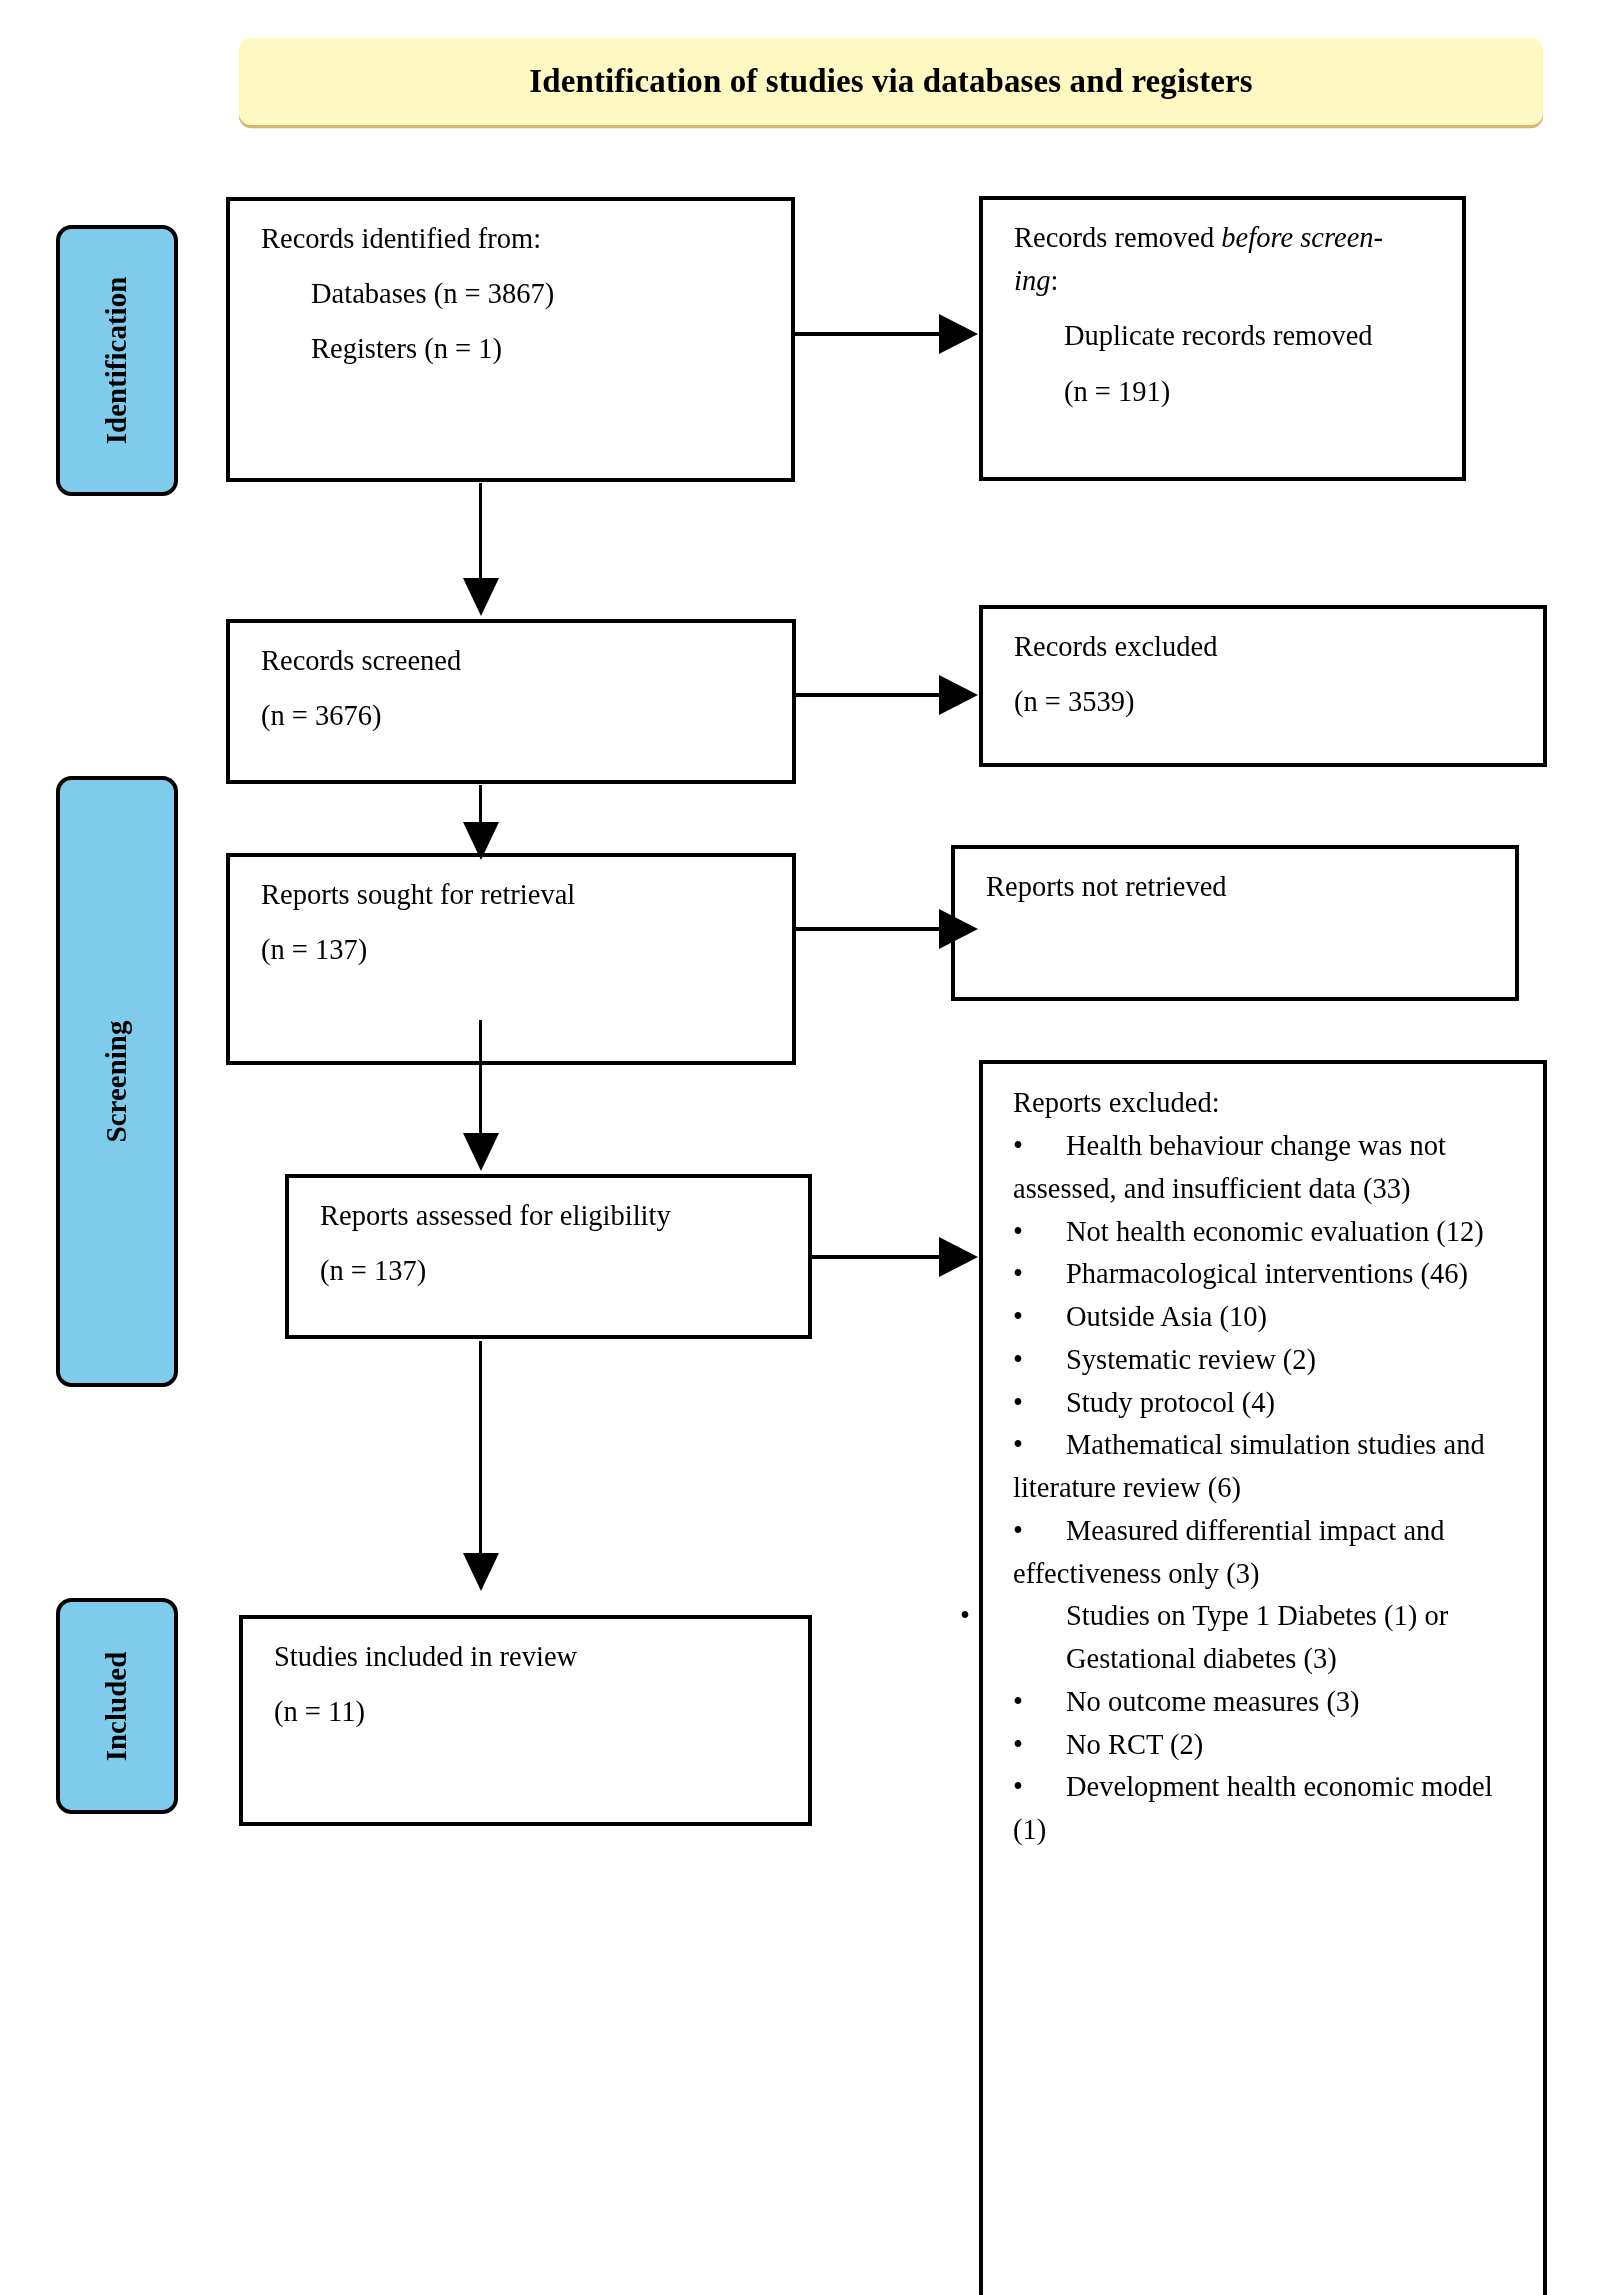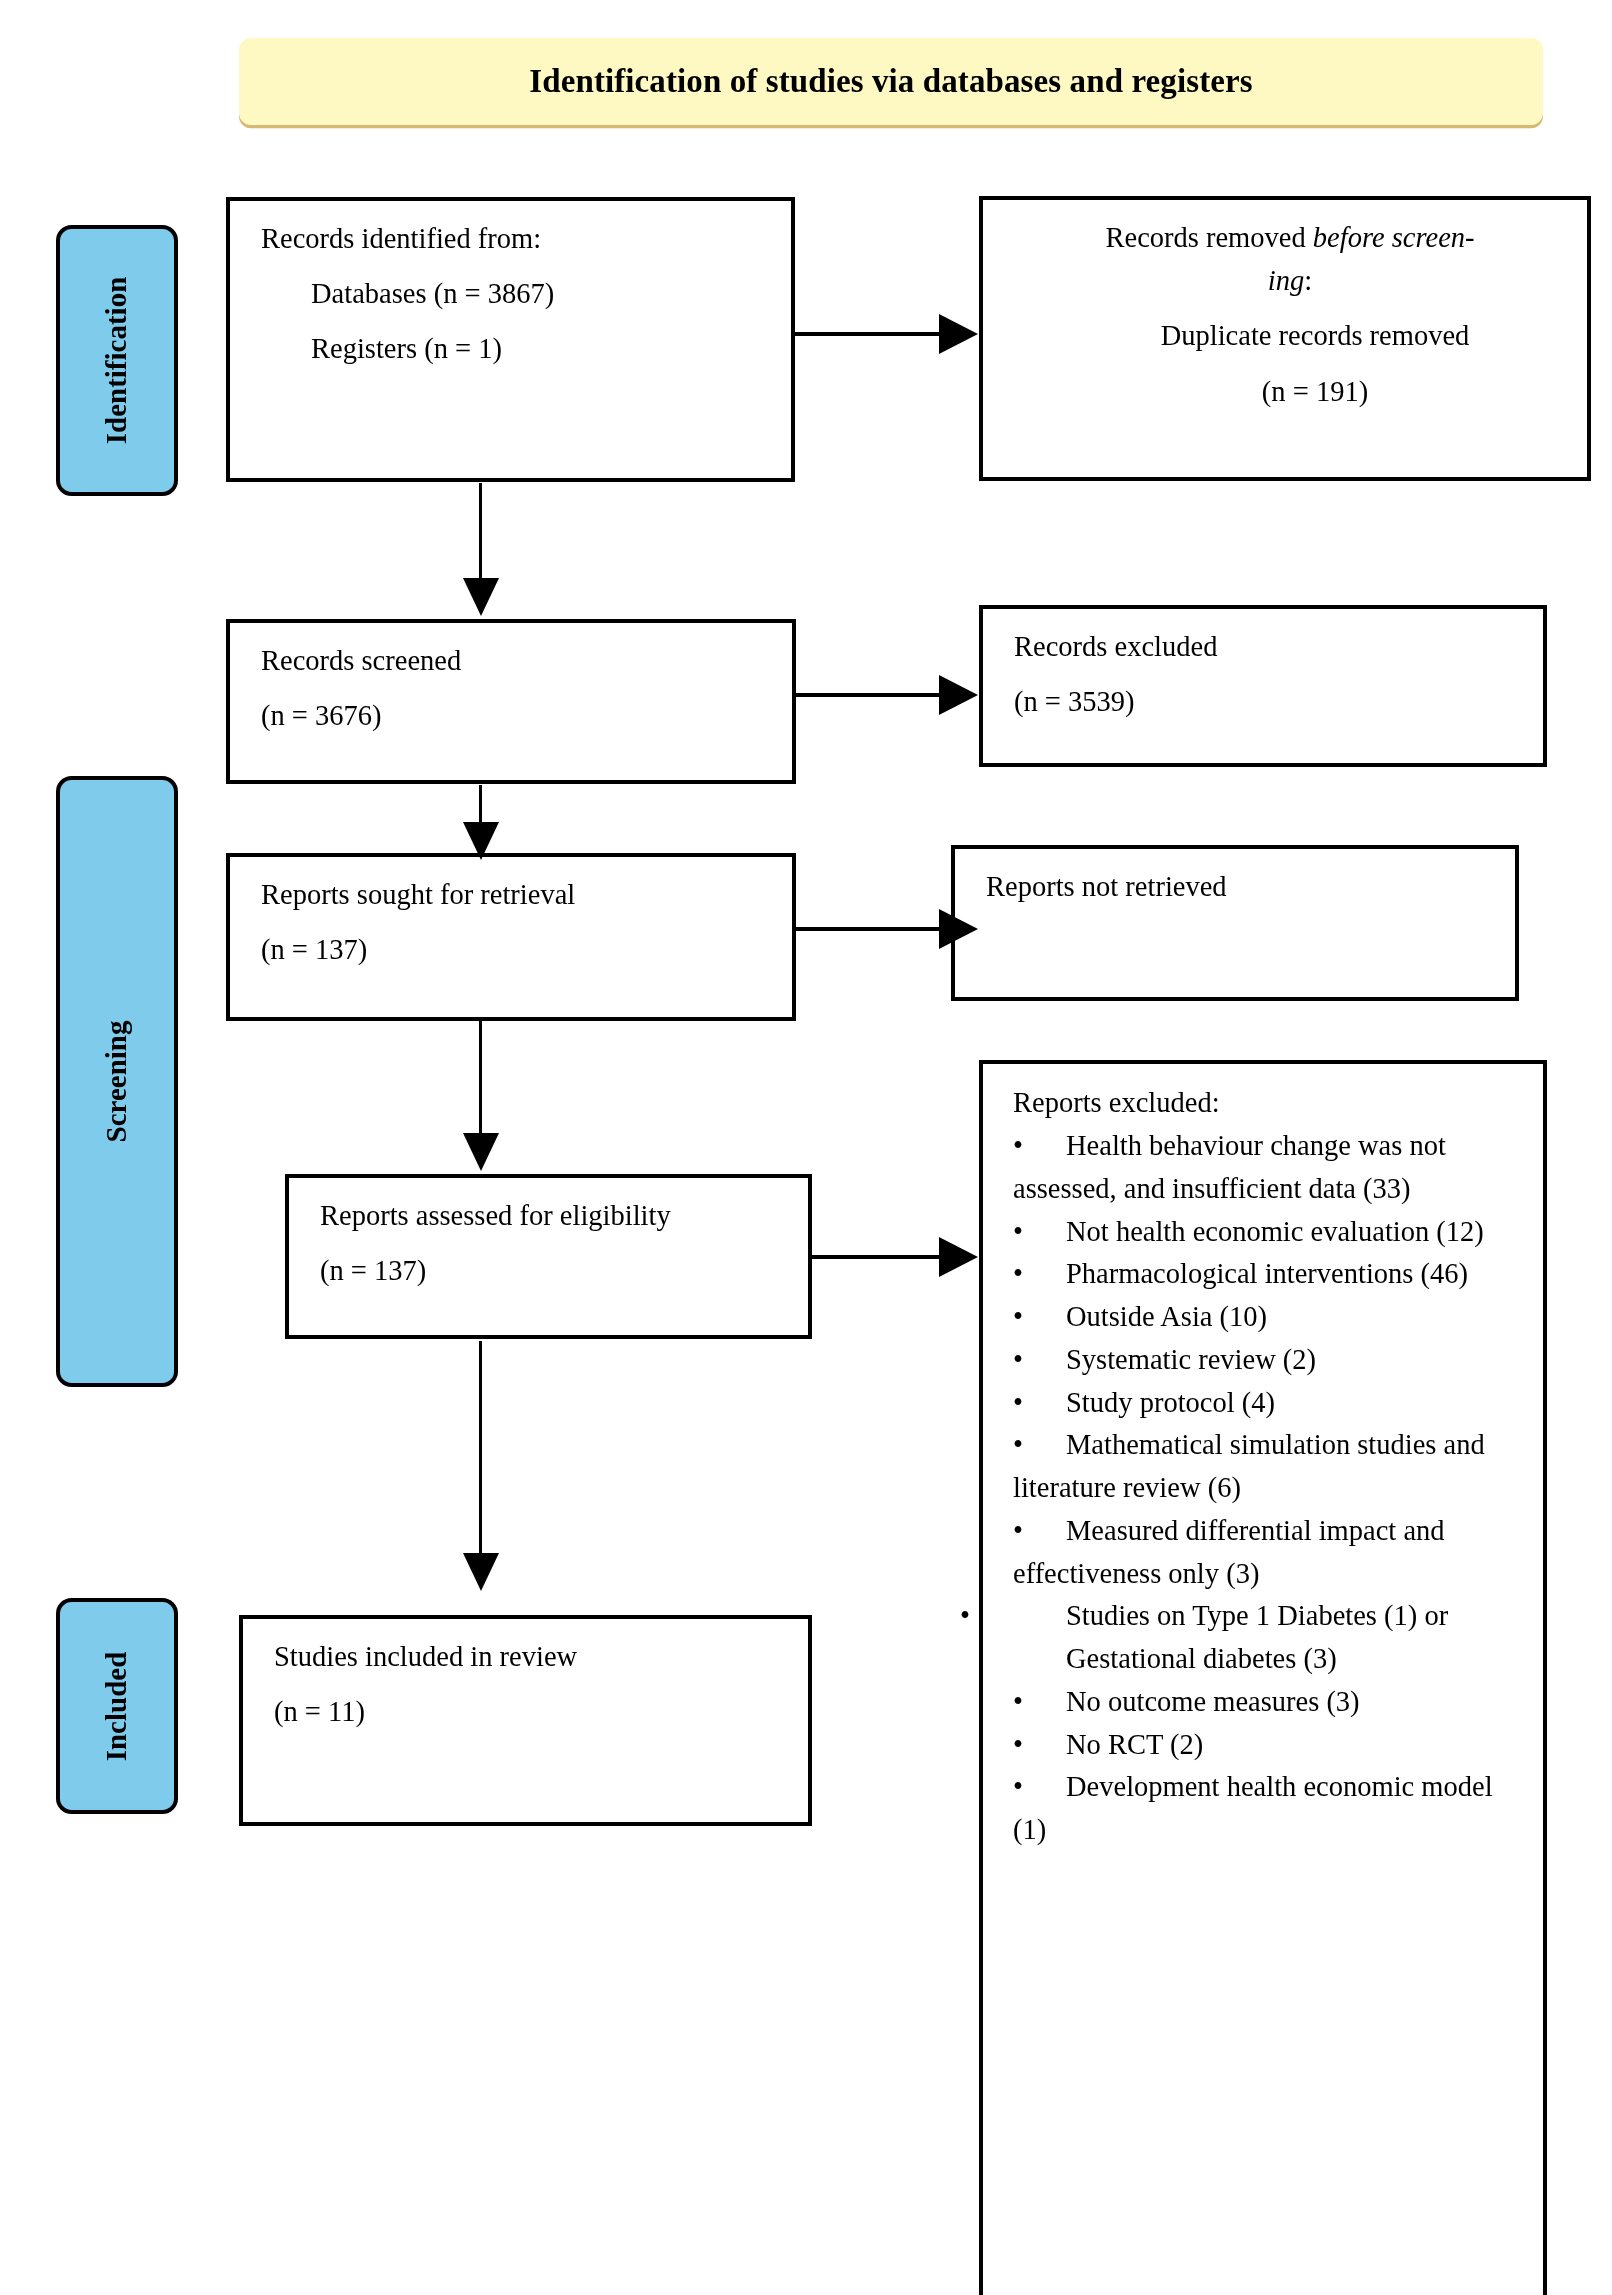--- a/index.html
+++ b/index.html
@@ -62,24 +62,24 @@
     margin:0 0 0 10px;
     font-size:28.5px;
     line-height:1.52;
   }
   .box p.indent{ padding-left:50px; }
   .box p.spaced{ margin-top:12px; }
   .just{ text-align:justify; text-align-last:left; }
   .ital{ font-style:italic; }
 
   #box-identified     {left:226px;  top:197px;  width:569px; height:285px;}
-  #box-removed        {left:979px; top:196px;  width:612px; height:285px;text-align:center;}
+  #box-removed        {left:979px; top:196px;  width:487px; height:285px;}
   #box-screened       {left:226px;  top:619px; width:570px; height:165px;}
   #box-rec-excluded   {left:979px; top:605px; width:568px; height:162px;}
-  #box-sought         {left:226px;  top:853px; width:570px; height:168px;}
+  #box-sought         {left:226px;  top:853px; width:570px; height:212px;}
   #box-not-retrieved  {left:951px; top:845px; width:568px; height:156px;}
   #box-eligibility    {left:285px;  top:1174px; width:527px; height:165px;}
   #box-reports-excl   {left:979px; top:1060px; width:568px; height:1533px;}
   #box-included       {left:239px;  top:1615px; width:573px; height:211px;}
 
   
   #box-reports-excl{padding:18.4px 20px;}
   #box-reports-excl p{font-size:28.5px;line-height:1.50;}
   .bullet-item{
     position:relative;

